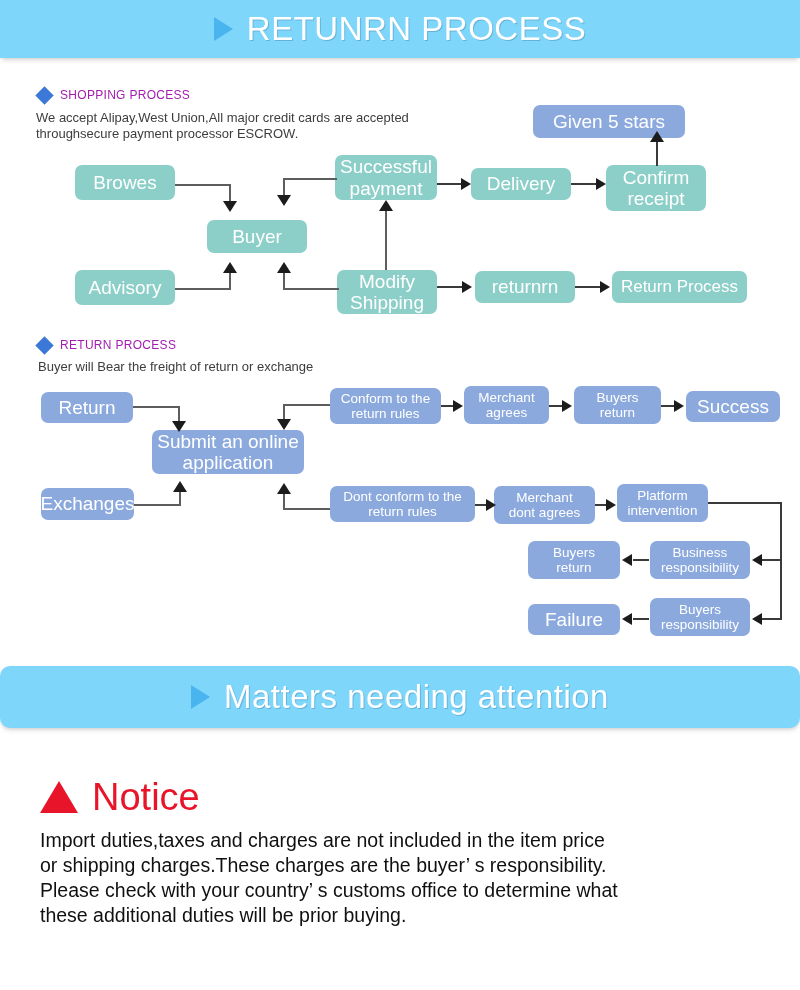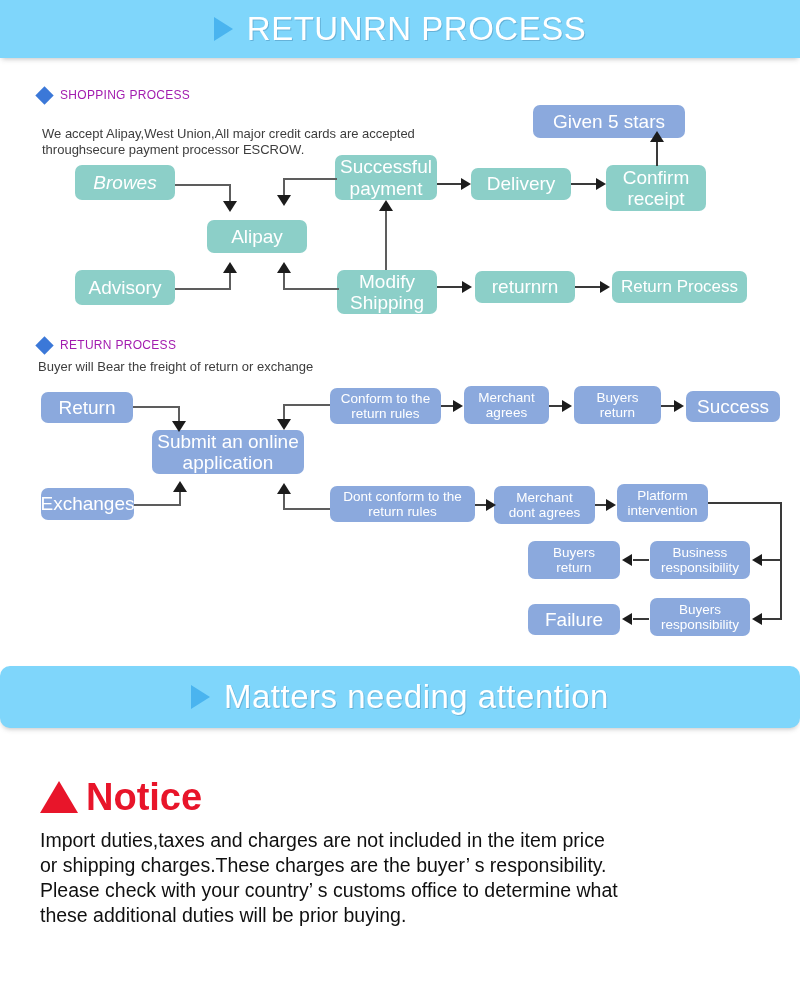--- a/index.html
+++ b/index.html
@@ -98,21 +98,21 @@
   }
   .ar-r { border-left: 10px solid #1c1c1c; border-top: 6px solid transparent; border-bottom: 6px solid transparent; }
   .ar-l { border-right: 10px solid #1c1c1c; border-top: 6px solid transparent; border-bottom: 6px solid transparent; }
   .ar-d { border-top: 11px solid #1c1c1c; border-left: 7px solid transparent; border-right: 7px solid transparent; }
   .ar-u { border-bottom: 11px solid #1c1c1c; border-left: 7px solid transparent; border-right: 7px solid transparent; }
 
   
   #notice-head {
     position: absolute;
     left: 40px; top: 778px;
-    display: flex; align-items: center; gap: 8px; font-weight: bold;
+    display: flex; align-items: center; gap: 14px;
   }
   .tri-warn {
     width: 0; height: 0;
     border-bottom: 32px solid #e8152a;
     border-left: 19px solid transparent;
     border-right: 19px solid transparent;
   }
   #notice-title {
     font-size: 38px;
     color: #e8152a;
@@ -137,25 +137,25 @@
     <div class="banner-inner">
       <span class="tri-play"></span>
       <span class="banner-title">RETUNRN PROCESS</span>
     </div>
   </div>
 
   <div class="sec-head" style="left:38px; top:88px;">
     <span class="diamond"></span>
     <span class="sec-head-text">SHOPPING PROCESS</span>
   </div>
-  <div class="sec-sub" style="left:42px; top:110px;margin-top:16px;">We accept Alipay,West Union,All major credit cards are accepted
+  <div class="sec-sub" style="left:36px; top:110px;">We accept Alipay,West Union,All major credit cards are accepted
 throughsecure payment processor ESCROW.</div>
 
-  <div class="node teal" style="left:75px; top:165px; width:100px; height:35px;font-style:italic;">Browes</div>
-  <div class="node teal" style="left:207px; top:220px; width:100px; height:33px;">Alipay</div>
+  <div class="node teal" style="left:75px; top:165px; width:100px; height:35px;">Browes</div>
+  <div class="node teal" style="left:207px; top:220px; width:100px; height:33px;">Buyer</div>
   <div class="node teal" style="left:75px; top:270px; width:100px; height:35px;">Advisory</div>
   <div class="node teal" style="left:335px; top:155px; width:102px; height:45px; white-space:pre-line;">Successful
 payment</div>
   <div class="node teal" style="left:337px; top:270px; width:100px; height:44px; white-space:pre-line;">Modify
 Shipping</div>
   <div class="node teal" style="left:471px; top:168px; width:100px; height:32px;">Delivery</div>
   <div class="node teal" style="left:606px; top:165px; width:100px; height:46px; white-space:pre-line;">Confirm
 receipt</div>
   <div class="node blue" style="left:533px; top:105px; width:152px; height:33px;">Given 5 stars</div>
   <div class="node teal" style="left:475px; top:271px; width:100px; height:32px;">returnrn</div>

